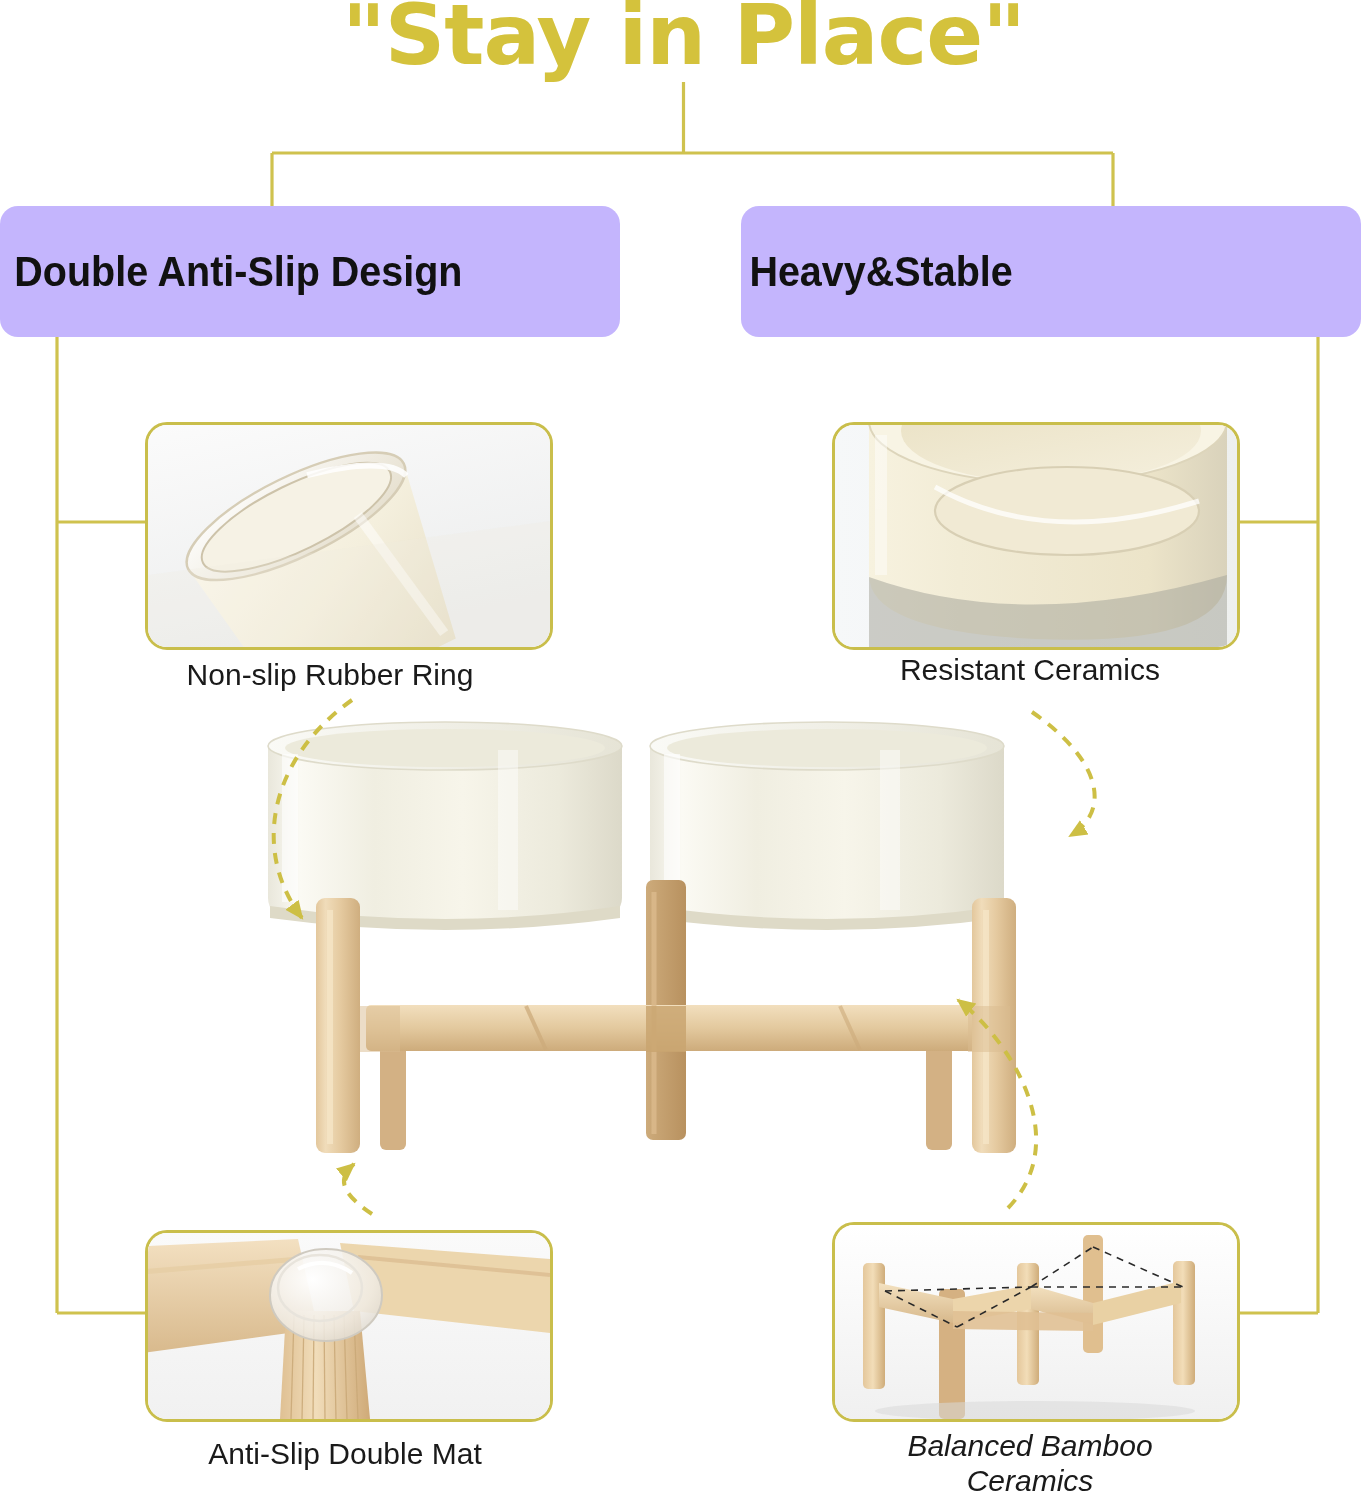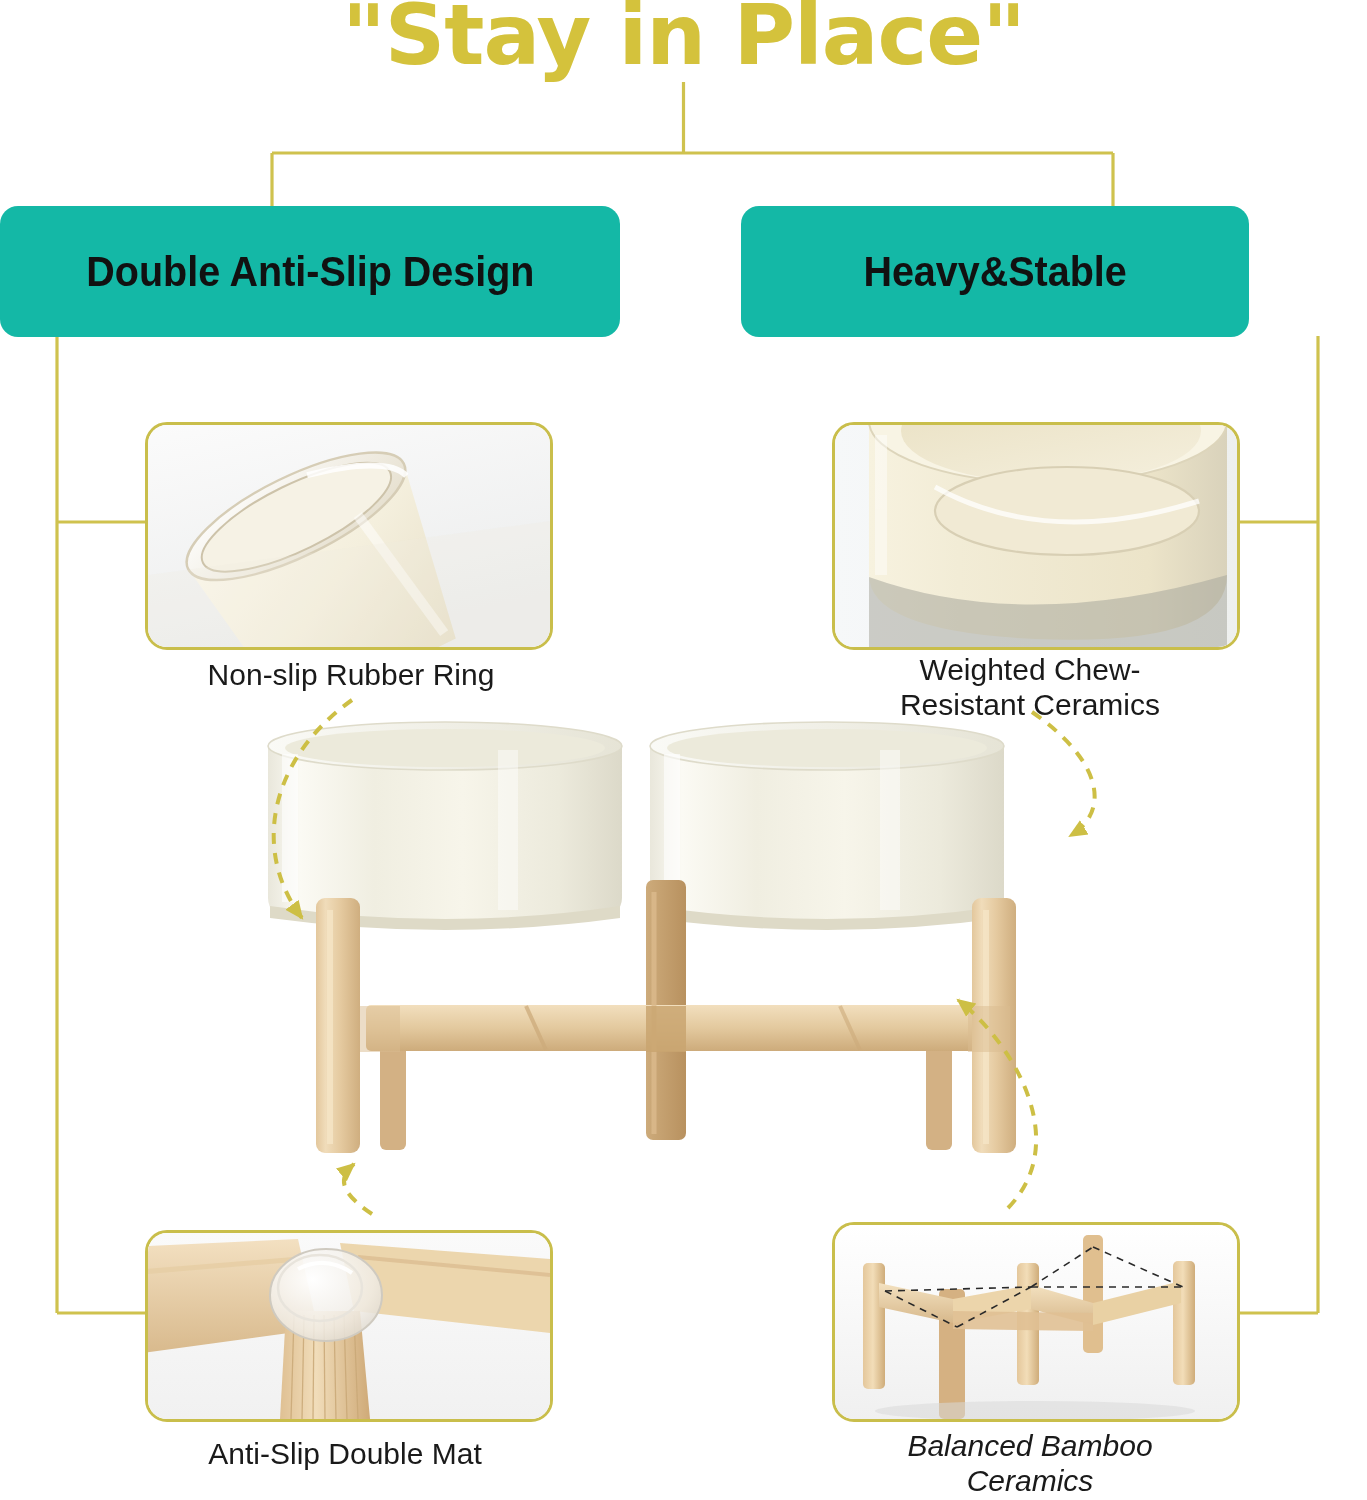--- a/index.html
+++ b/index.html
@@ -19,48 +19,48 @@
     text-align:center;
     font-size:84px;font-weight:bold;letter-spacing:-1px;
     color:#d4c23c;
     font-family:"DejaVu Sans","Liberation Sans",sans-serif;
     z-index:6;white-space:nowrap;
   }
 
   
   .hdr{
     position:absolute;z-index:5;
-    background:#14b8a6;border-radius:18px;
-    display:flex;align-items:center;justify-content:center;
+    background:#c4b5fd;border-radius:18px;
+    display:flex;align-items:center;
     color:#111;font-weight:bold;
     font-family:"Liberation Sans","DejaVu Sans",sans-serif;
   }
   .hdr-left{left:0;top:206px;width:620px;height:131px;font-size:42px;}
   .hdr-left .htxt{transform:scaleX(.94);}
-  .hdr-right{left:741px;top:206px;width:508px;height:131px;font-size:42px;}
+  .hdr-right{left:741px;top:206px;width:620px;height:131px;font-size:42px;}
   .hdr-right .htxt{transform:scaleX(.94);}
 
   
   .card{
     position:absolute;z-index:4;
     border:3px solid #c9be4b;border-radius:22px;
     background:#fdfdfd;overflow:hidden;
   }
   .card-tl{left:145px;top:422px;width:402px;height:222px;}
   .card-tr{left:832px;top:422px;width:402px;height:222px;}
   .card-bl{left:145px;top:1230px;width:402px;height:186px;}
   .card-br{left:832px;top:1222px;width:402px;height:194px;}
 
   
   .cap{
     position:absolute;z-index:5;text-align:center;
     color:#1a1a1a;font-size:30px;line-height:1.18;
     font-family:"Liberation Sans","DejaVu Sans",sans-serif;
   }
-  .cap-tl{left:101px;top:657px;width:500px;}
+  .cap-tl{left:80px;top:657px;width:500px;}
   .cap-tr{left:780px;top:652px;width:500px;}
   .cap-bl{left:95px;top:1436px;width:500px;}
   .cap-br{left:780px;top:1428px;width:500px;font-style:italic;}
 
   
   #product{position:absolute;left:250px;top:720px;width:880px;height:470px;z-index:3;}
 
   
   #arrows{position:absolute;left:0;top:0;width:1367px;height:1500px;z-index:7;pointer-events:none;}
 
@@ -336,21 +336,20 @@
       </g>
 
       <ellipse cx="200" cy="186" rx="160" ry="10" fill="#d8d8d8" opacity="0.55"></ellipse>
     </svg>
   </div>
 
   <div class="cap cap-tl">
     <div>Non-slip Rubber Ring</div>
   </div>
   <div class="cap cap-tr">
-    <div>Weighted Chew-</div>
     <div>Resistant Ceramics</div>
   </div>
   <div class="cap cap-bl">
     <div>Anti-Slip Double Mat</div>
   </div>
   <div class="cap cap-br">
     <div>Balanced Bamboo</div>
     <div>Ceramics</div>
   </div>
 

